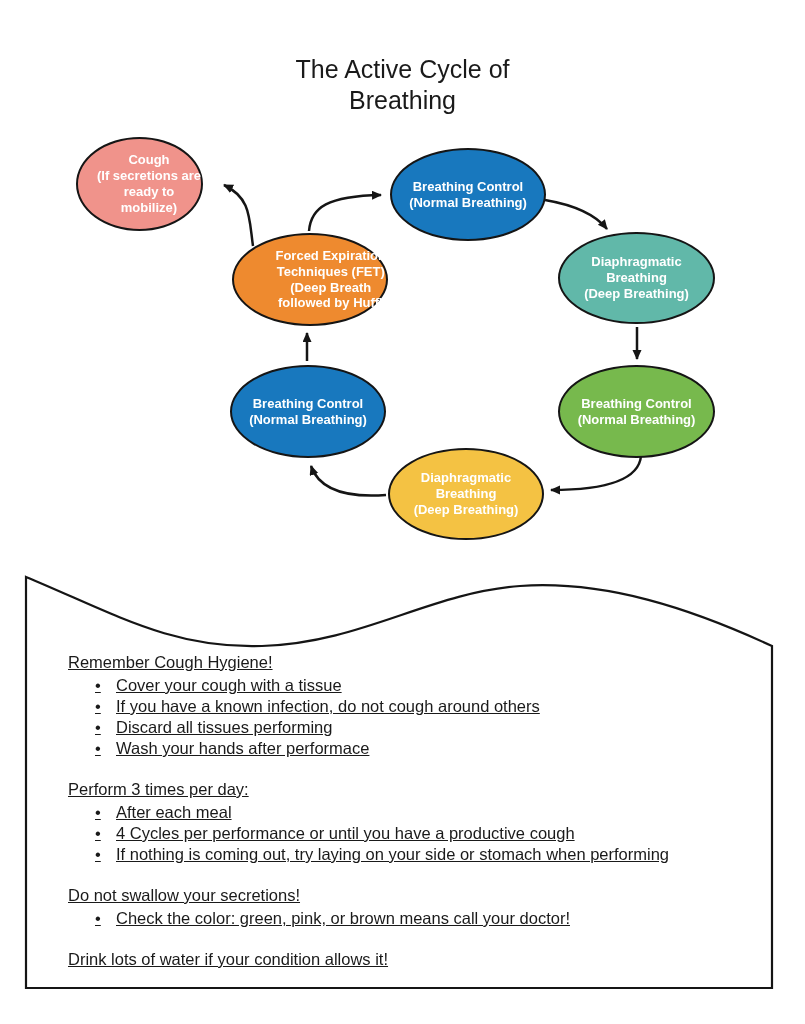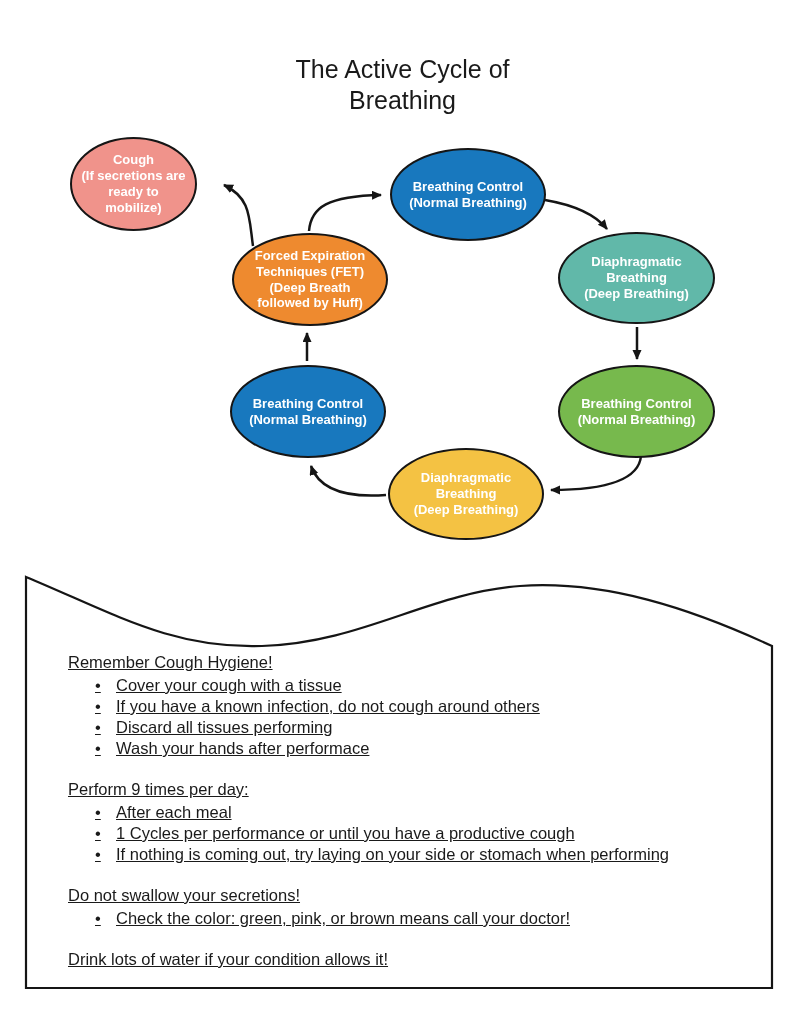--- a/index.html
+++ b/index.html
@@ -14,22 +14,22 @@
 
   
   #lines { position: absolute; left: 0; top: 0; width: 805px; height: 1024px;
     pointer-events: none; }
 
   
   .node { position: absolute; border: 2.4px solid #151515; border-radius: 50%;
     display: flex; align-items: center; justify-content: center;
     text-align: center; color: #ffffff; font-weight: bold; font-size: 13px;
     line-height: 1.22; white-space: pre-line; }
-  .n-cough  { left: 70px;  top: 137px; width: 127px; height: 94px; }
-  .n-fet    { left: 232px; top: 233px; width: 156px; height: 93px; }
+  .n-cough  { left: 76px;  top: 137px; width: 127px; height: 94px; justify-content: flex-end; }
+  .n-fet    { left: 232px; top: 233px; width: 156px; height: 93px; justify-content: flex-end; }
   .n-bc-top { left: 390px; top: 148px; width: 156px; height: 93px; }
   .n-dia-r  { left: 558px; top: 232px; width: 157px; height: 92px; }
   .n-bc-r   { left: 558px; top: 365px; width: 157px; height: 93px; }
   .n-dia-b  { left: 388px; top: 448px; width: 156px; height: 92px; }
   .n-bc-l   { left: 230px; top: 365px; width: 156px; height: 93px; }
 
   
   .notes { position: absolute; left: 68px; top: 652px; width: 680px;
     font-size: 16.5px; line-height: 21px; color: #1a1a1a; text-decoration: underline; }
   .note-section { margin-bottom: 20px; }
@@ -119,28 +119,28 @@
         <span class="bullet">•</span>
         <span>Discard all tissues performing</span>
       </div>
       <div class="note-item">
         <span class="bullet">•</span>
         <span>Wash your hands after performace</span>
       </div>
     </div>
 
     <div class="note-section">
-      <div class="note-heading">Perform 9 times per day:</div>
+      <div class="note-heading">Perform 3 times per day:</div>
       <div class="note-item">
         <span class="bullet">•</span>
         <span>After each meal</span>
       </div>
       <div class="note-item">
         <span class="bullet">•</span>
-        <span>1 Cycles per performance or until you have a productive cough</span>
+        <span>4 Cycles per performance or until you have a productive cough</span>
       </div>
       <div class="note-item">
         <span class="bullet">•</span>
         <span>If nothing is coming out, try laying on your side or stomach when performing</span>
       </div>
     </div>
 
     <div class="note-section">
       <div class="note-heading">Do not swallow your secretions!</div>
       <div class="note-item">

